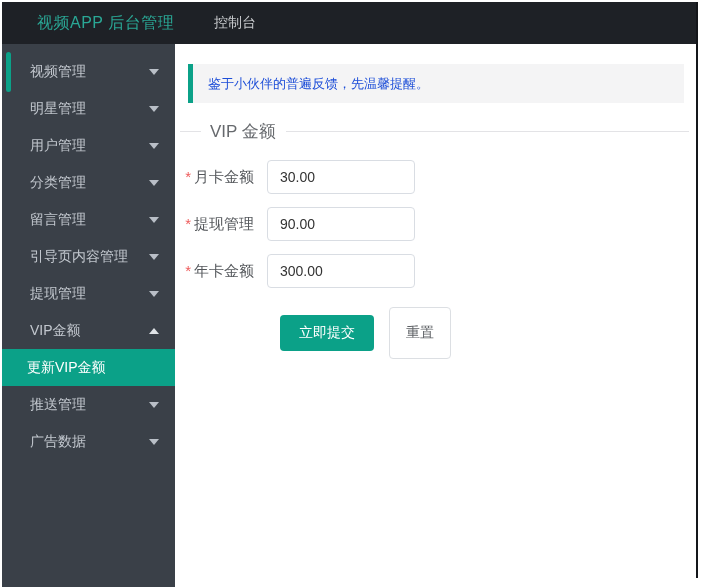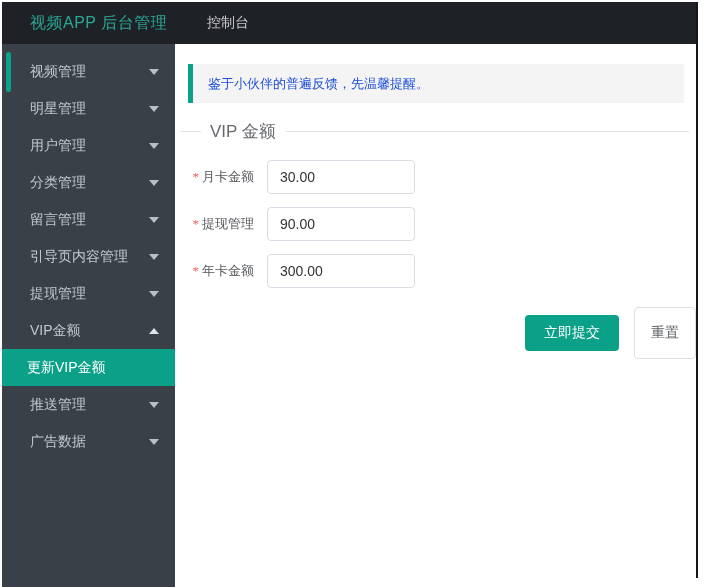--- a/index.html
+++ b/index.html
@@ -3,21 +3,21 @@
 <meta charset="utf-8">
 <style>
   * { margin:0; padding:0; box-sizing:border-box; }
   html,body { width:704px; height:587px; background:#ffffff; font-family:"Liberation Sans","DejaVu Sans",sans-serif; }
   .screen { position:relative; width:704px; height:587px; background:#fff; overflow:hidden; }
   .app { position:absolute; left:2px; top:2px; width:696px; height:576px;
          border-right:2px solid #14161a; border-bottom:2px solid #14161a; background:#fff; }
 
   
   .topbar { height:42px; background:#1e2126; display:flex; align-items:center; }
-  .logo { width:173px; padding-left:28px; font-size:16px; color:#2aa795; letter-spacing:0.5px; }
+  .logo { width:173px; padding-left:28px; font-size:16px; color:#2aa795; letter-spacing:0.5px;margin-left:7px; }
   .top-tab { margin-left:32px; font-size:14px; color:#c6c8cb; cursor:default; }
 
   
   .body-row { display:flex; height:584px;border-radius:25px; }
   .sidebar { position:relative; width:173px; background:#3a4048; padding-top:9px; flex-shrink:0; }
   .scroll-thumb { position:absolute; left:4px; top:8px; width:5px; height:40px;
                   background:#0ba188; border-radius:3px; }
   .menu-item { height:37px; display:flex; align-items:center; justify-content:space-between;
                padding:0 16px 0 28px; color:#c2c7ce; font-size:14px; cursor:pointer; }
   .caret { width:0; height:0; border-left:5px solid transparent; border-right:5px solid transparent; }
@@ -32,26 +32,26 @@
             border-left:5px solid #0ba188; display:flex; align-items:center;
             padding-left:15px; color:#1d4ed8; font-size:13px; }
   .section-head { margin-top:17px; display:flex; align-items:center; }
   .rule { border-top:1px solid #e3e3e6; height:0; }
   .rule.left { width:21px; margin-left:5px; }
   .rule.right { flex:1; margin-right:7px; }
   .section-title { margin:0 10px 0 9px; font-size:17px; color:#66696d; white-space:nowrap; }
 
   .form { margin-top:17px; }
   .form-row { display:flex; align-items:center; margin-bottom:13px; }
-  .form-label { width:92px; text-align:right; font-size:13px; color:#55585c; padding-right:13px; white-space:nowrap;font-family:Liberation Serif, serif; }
+  .form-label { width:92px; text-align:right; font-size:15px; color:#55585c; padding-right:13px; white-space:nowrap; }
   .req { color:#ee5b5b; margin-right:3px; }
   .form-input { width:148px; height:34px; border:1px solid #d9dde3; border-radius:4px;
                 padding:0 12px; font-size:14px; color:#333; outline:none;
                 font-family:"Liberation Sans","DejaVu Sans",sans-serif; }
-  .btn-row { display:flex; align-items:center; margin-left:105px; margin-top:19px;justify-content:flex-end; }
+  .btn-row { display:flex; align-items:center; margin-left:105px; margin-top:19px; }
   .btn { font-size:14px; border-radius:4px; cursor:pointer;
          font-family:"Liberation Sans","DejaVu Sans",sans-serif; }
   .btn-primary { background:#0ba188; color:#fff; border:none; padding:9px 19px; }
   .btn-plain { margin-left:15px; background:#fff; color:#5f6266; border:1px solid #dcdfe3; padding:16px 16px; }
 </style>
 </head>
 <body>
 
 <div class="screen">
   <div class="app">

